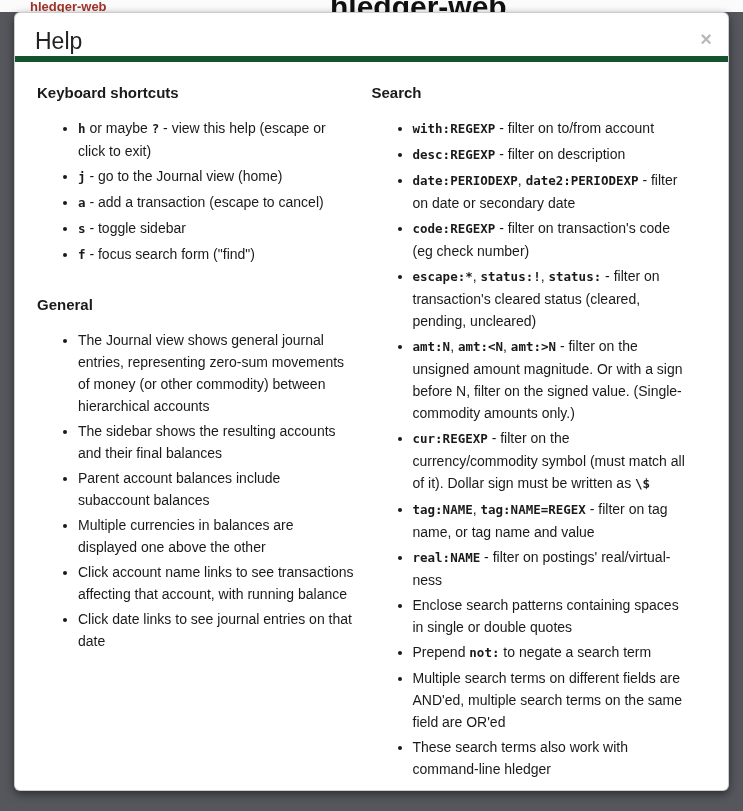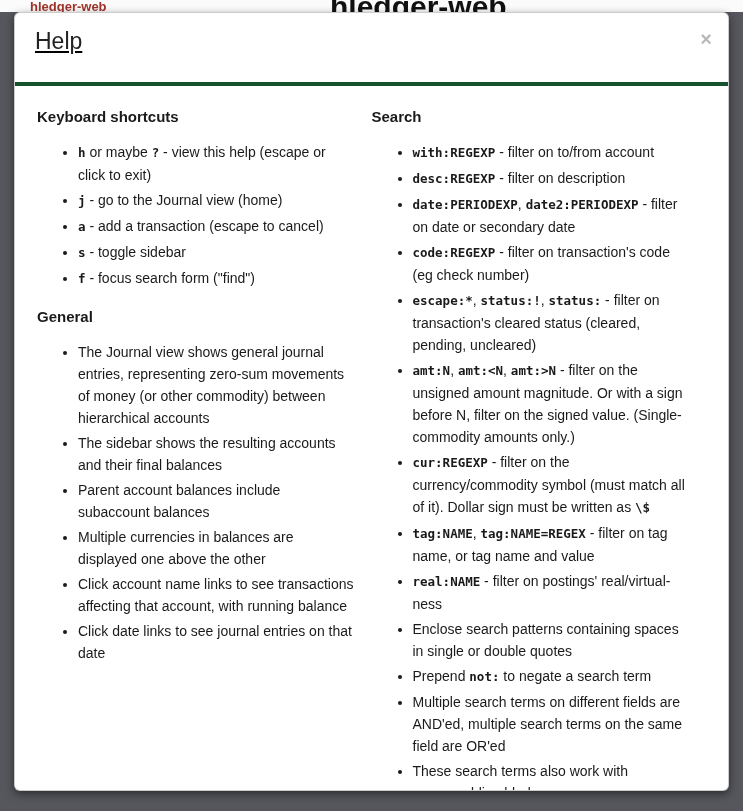--- a/index.html
+++ b/index.html
@@ -28,36 +28,35 @@
     position: absolute; left: 0; right: 0; top: 12px; bottom: 0; z-index: 2;
   }
 
   
   .modal {
     position: absolute; top: 12px; left: 14px; width: 715px; height: 779px;
     background: #fff; border: 1px solid rgba(0,0,0,0.2); border-radius: 6px;
     box-shadow: 0 3px 9px rgba(0,0,0,0.5); z-index: 3; overflow: hidden;
   }
   .modal-header {
-    position: relative; padding: 15px 20px 26px 20px;
-    border-bottom: 4px solid #14532d;
-    text-decoration: underline;
+    position: relative; padding: 15px 20px 0 20px;
+    border-bottom: 6px solid #14532d;
   }
   .modal-title { font-size: 23px; font-weight: 500; color: #222; line-height: 1.2; }
   .close-btn {
     position: absolute; right: 16px; top: 16px;
     background: none; border: none; cursor: pointer;
     font-size: 20px; font-weight: bold; color: #000; opacity: 0.28; line-height: 1;
     font-family: "Liberation Sans", sans-serif;
   }
   .modal-body { display: flex; padding: 16px 22px 20px 22px; }
   .help-col { flex: 1; min-width: 0; }
 
   .section-heading { font-size: 15px; font-weight: bold; color: #1a1a1a; margin: 6px 0 13px 0; }
-  ul.help-list + .section-heading { margin-top: 18px; }
+  ul.help-list + .section-heading { margin-top: 30px; }
   ul.help-list { list-style: disc; padding-left: 25px; margin: 16px; }
   ul.help-list li {
     font-size: 14px; line-height: 22px; color: #1a1a1a; margin-bottom: 3px;
   }
   code {
     font-family: "DejaVu Sans Mono", monospace;
     font-weight: bold; font-size: 12.5px; color: #1a1a1a;
   }
 </style>
 </head>

